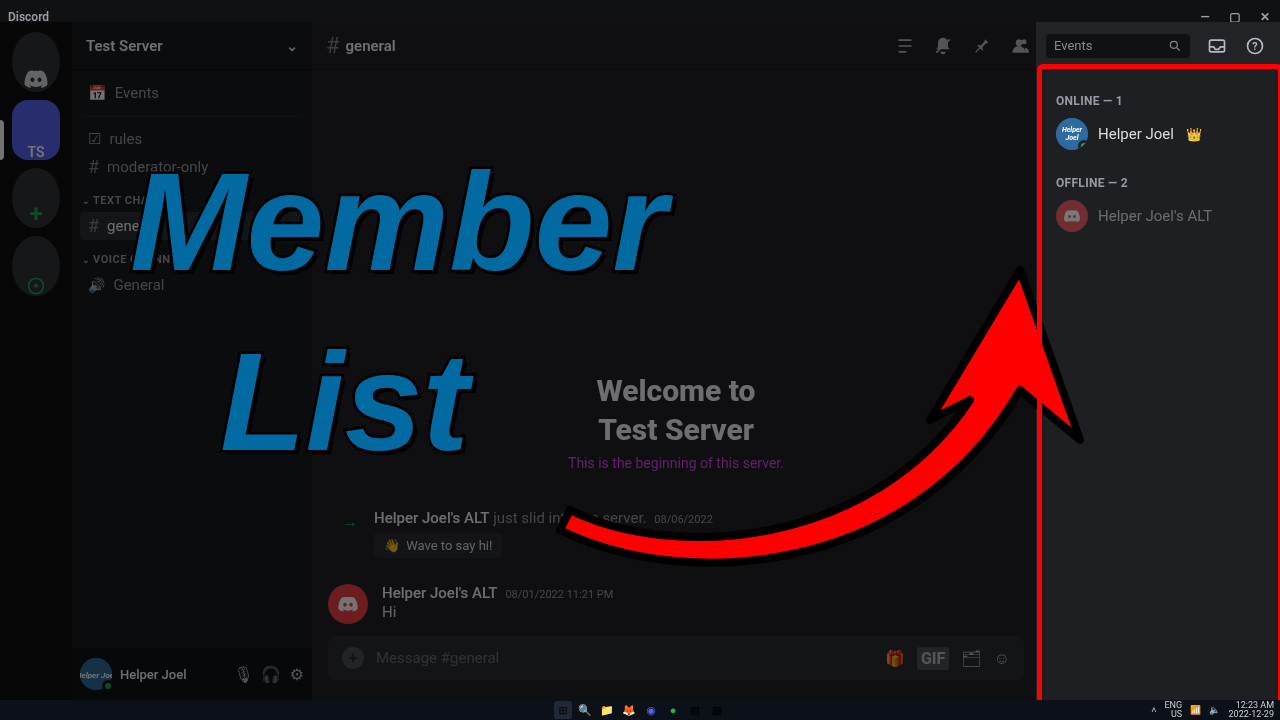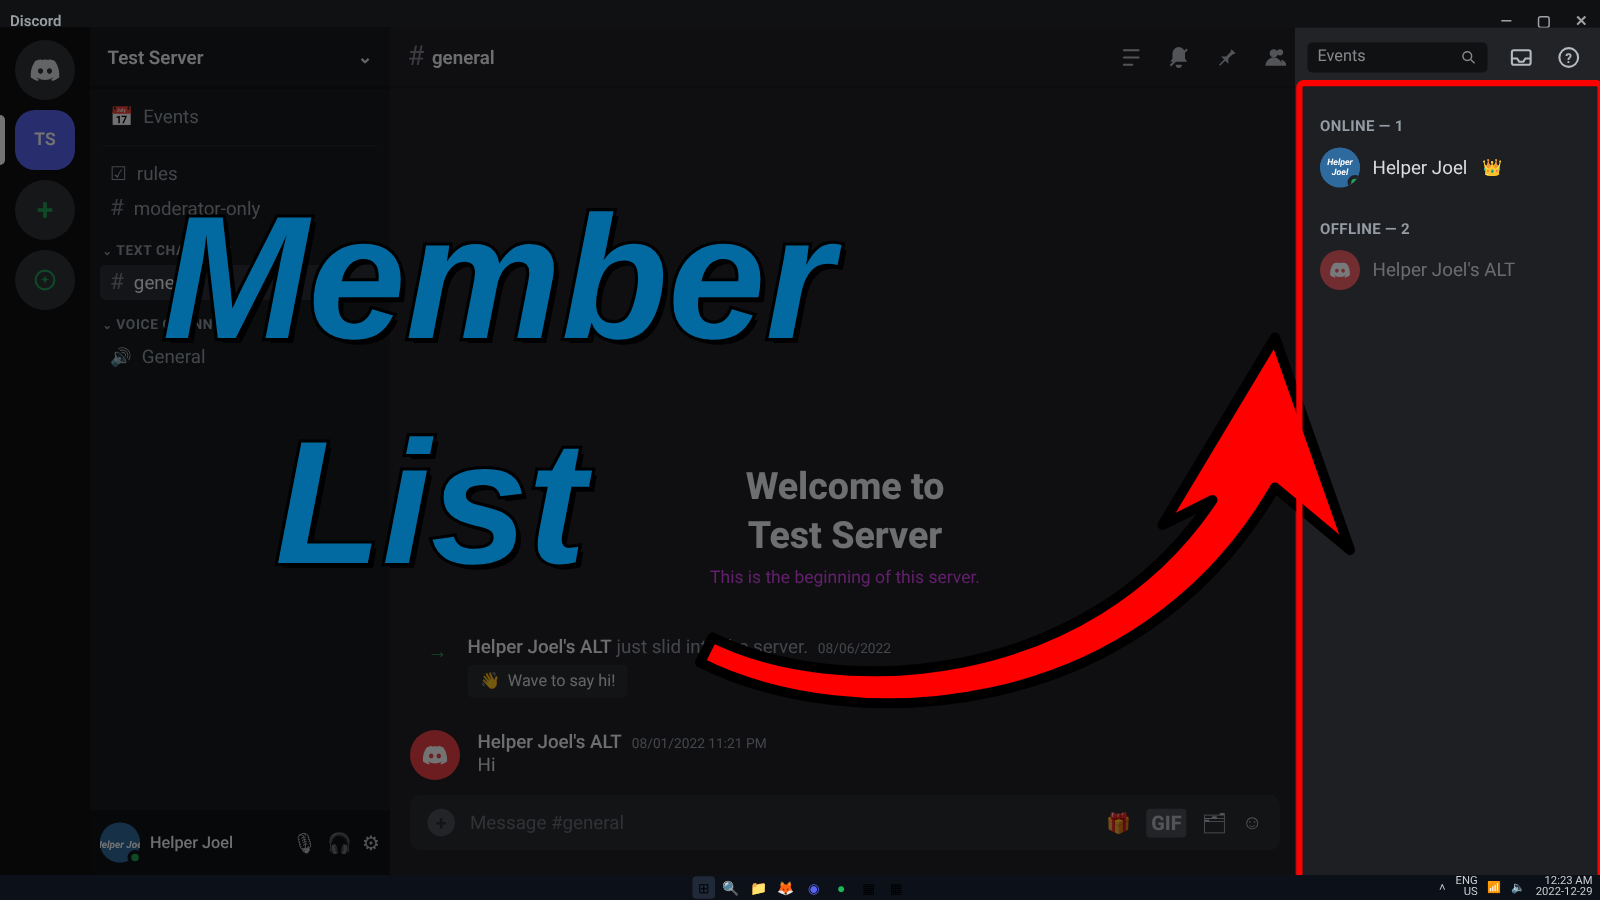--- a/index.html
+++ b/index.html
@@ -11,21 +11,21 @@
 .winctrls div { width:30px; height:22px; display:flex; align-items:center; justify-content:center; color:#a0a0a5; font-size:12px; }
 
 
 .discord { position:absolute; top:22px; left:0; right:0; height:678px; display:flex; }
 
 
 .dim-left { position:absolute; top:22px; left:0; width:1036px; height:678px; background:rgba(0,0,0,.55); pointer-events:none; z-index:40; }
 
 
 .rail { width:72px; background:#101113; display:flex; flex-direction:column; align-items:center; padding-top:10px; gap:8px; }
-.srv { width:48px; height:48px; border-radius:50%; background:#313338; display:flex; align-items:center; justify-content:center; color:#dbdee1; font-weight:600; font-size:14px; position:relative; }
+.srv { width:48px; height:60px; border-radius:50%; background:#313338; display:flex; align-items:flex-end; justify-content:center; color:#dbdee1; font-weight:600; font-size:14px; position:relative; }
 .srv.discord-home { background:#313338; }
 .srv.discord-home svg { width:26px; height:26px; }
 .srv.ts { background:#5865f2; border-radius:16px; color:#fff; }
 .srv.add { background:#313338; color:#23a559; font-size:24px; }
 .srv.explore { background:#313338; color:#23a559; }
 .pill { position:absolute; left:-16px; width:8px; height:40px; background:#fff; border-radius:0 4px 4px 0; }
 
 
 .channels { width:240px; background:#1a1b1e; display:flex; flex-direction:column; }
 .server-head { height:48px; padding:0 14px; display:flex; align-items:center; justify-content:space-between; color:#f2f3f5; font-weight:600; font-size:15px; border-bottom:1px solid rgba(0,0,0,.3); box-shadow:0 1px 0 rgba(4,4,5,.2); }

